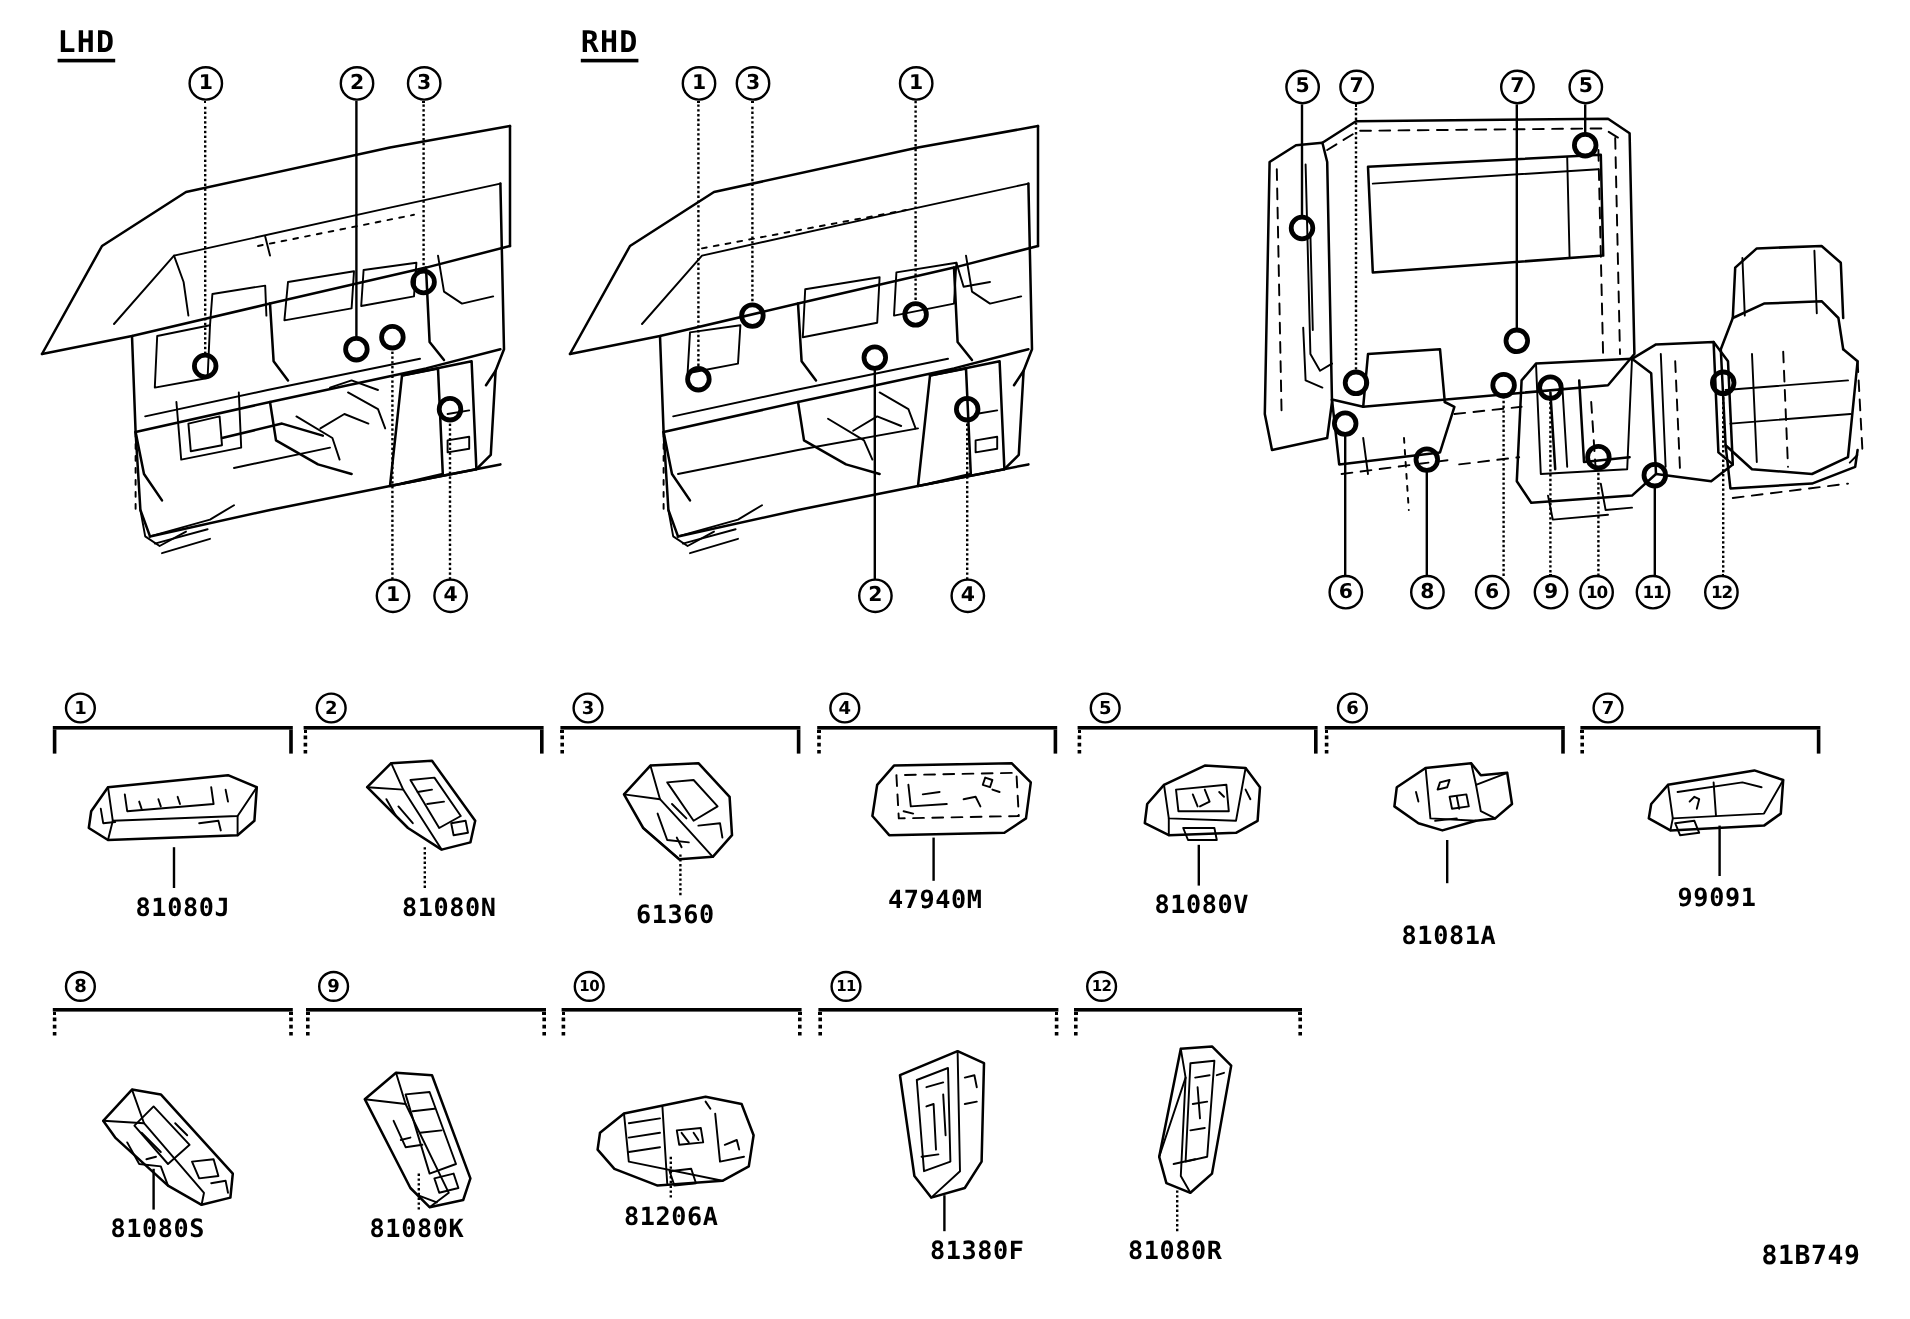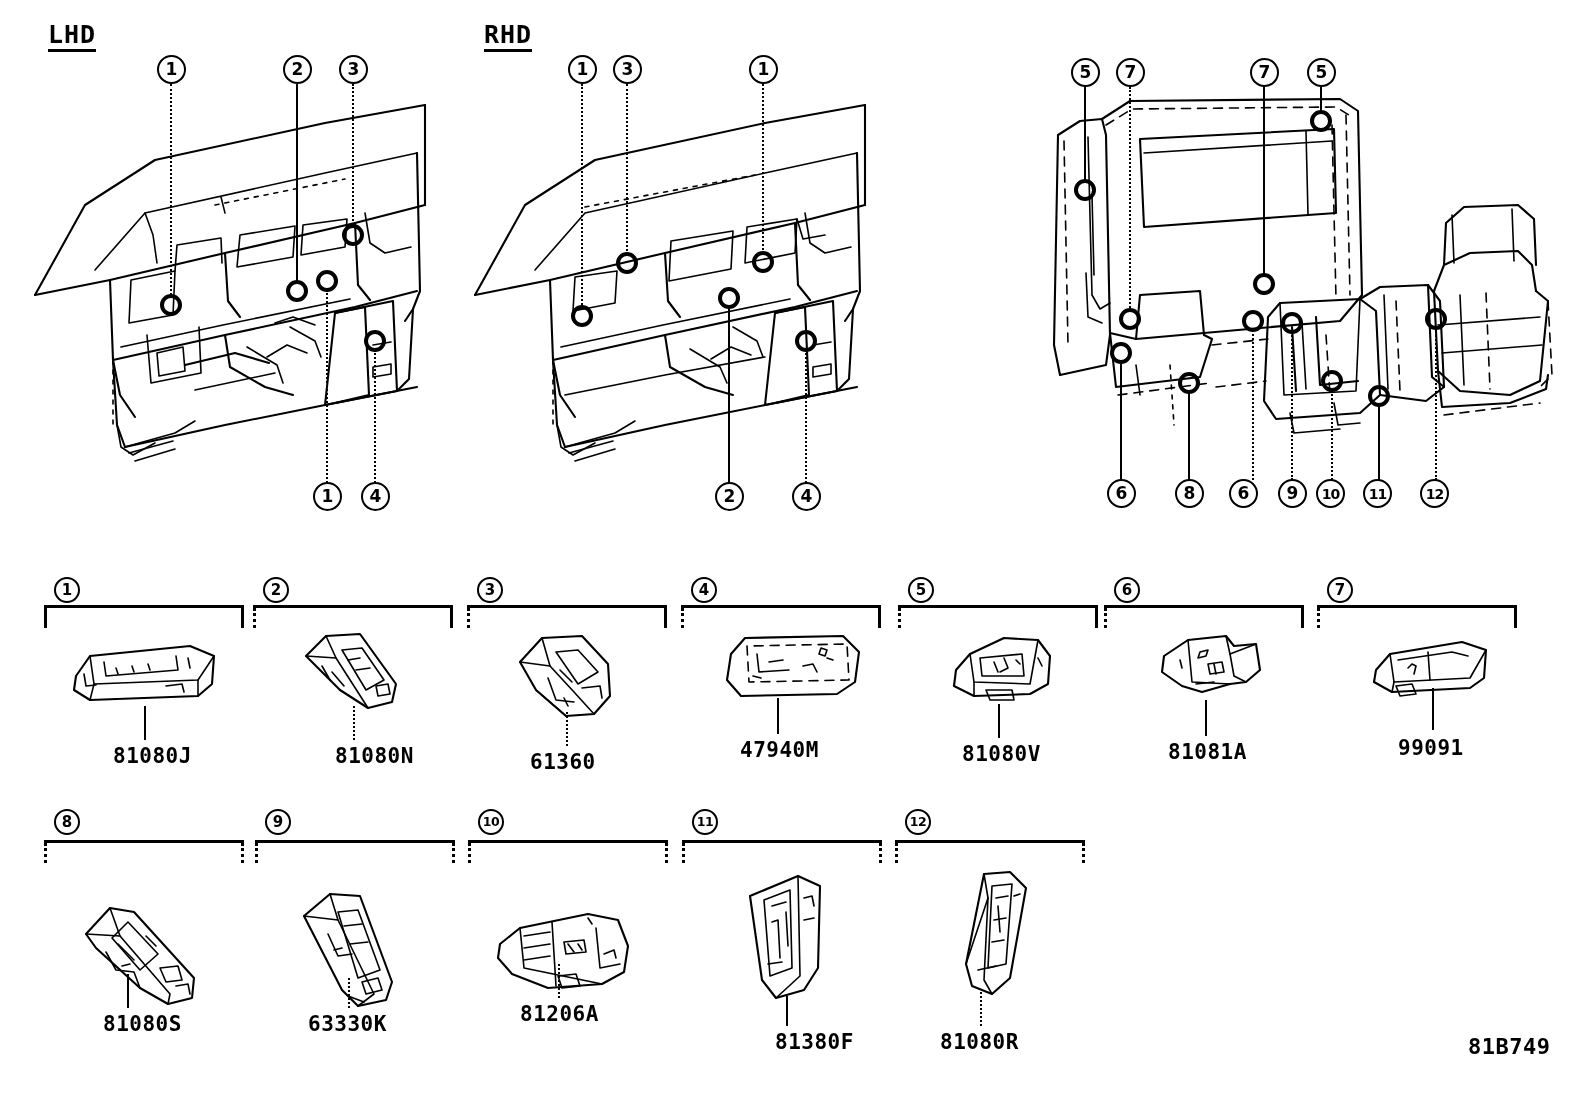--- a/index.html
+++ b/index.html
@@ -416,21 +416,21 @@
       <path class="ln t" d="M28 10 L32 52 L70 54"></path>
       <path class="ln t" d="M66 6 L70 24 L96 14"></path>
       <path class="ln t" d="M70 24 L74 46 L86 52"></path>
       <path class="ln t" d="M40 22 L48 20 L46 26 L38 28 Z"></path>
       <path class="ln t" d="M48 34 L62 32 L64 42 L50 44 Z"></path>
       <path class="ln t" d="M54 34 L56 44"></path>
       <path class="ln t" d="M20 30 L22 38"></path>
       <path class="ln t" d="M36 54 L54 52"></path>
     </svg>
     <div class="abs lead" style="left:1205px;top:700px;height:36px;"></div>
-    <div class="abs code" style="left:1168px;top:740px;text-align:center;">81081A</div>
+    <div class="abs code" style="left:1168px;top:768px;text-align:center;">81081A</div>
 
     <div class="abs lnum" style="left:1327px;top:577px;">7</div>
     <div class="bracket dashL" style="left:1317px;top:605px;width:200px;"></div>
     <svg class="abs" style="left:1372px;top:638px;" width="125" height="68" viewBox="0 0 125 68">
       <path class="ln" d="M4 32 L18 16 L90 4 L114 12 L112 40 L98 50 L20 54 L2 44 Z"></path>
       <path class="ln t" d="M18 16 L22 44 L98 40 L114 12"></path>
       <path class="ln t" d="M22 44 L20 54"></path>
       <path class="ln t" d="M56 14 L58 42"></path>
       <path class="ln t" d="M26 22 L80 14 L96 18"></path>
       <path class="ln t" d="M36 30 L40 26 L44 28 L42 36"></path>
@@ -450,38 +450,38 @@
       <path class="ln t" d="M38 38 L4 36"></path>
       <path class="ln t" d="M30 40 L46 24 L76 56 L58 72 Z"></path>
       <path class="ln t" d="M36 46 L52 62"></path>
       <path class="ln t" d="M24 54 L34 72 L52 74 L58 90"></path>
       <path class="ln t" d="M40 68 L48 66"></path>
       <path class="ln t" d="M78 70 L96 68 L100 82 L84 84 Z"></path>
       <path class="ln t" d="M94 88 L106 86 L108 96"></path>
       <path class="ln t" d="M64 38 L74 48"></path>
     </svg>
     <div class="abs lead" style="left:127px;top:974px;height:34px;"></div>
-    <div class="abs code" style="left:92px;top:1012px;margin-left:11px;">81080S</div>
+    <div class="abs code" style="left:92px;top:1012px;">81080S</div>
 
     <div class="abs lnum" style="left:265px;top:809px;">9</div>
     <div class="bracket dashL dashR" style="left:255px;top:840px;width:200px;"></div>
     <svg class="abs" style="left:298px;top:890px;" width="110" height="120" viewBox="0 0 110 120">
       <path class="ln" d="M6 26 L32 4 L62 6 L94 92 L88 110 L60 116 L44 100 Z"></path>
       <path class="ln t" d="M32 4 L40 30 L76 104 L60 116"></path>
       <path class="ln t" d="M40 30 L6 26"></path>
       <path class="ln t" d="M40 22 L60 20 L82 80 L60 88 Z"></path>
       <path class="ln t" d="M46 36 L64 34"></path>
       <path class="ln t" d="M52 54 L70 52"></path>
       <path class="ln t" d="M30 44 L40 66 L54 64"></path>
       <path class="ln t" d="M36 60 L44 58"></path>
       <path class="ln t" d="M64 92 L80 88 L84 100 L68 104 Z"></path>
       <path class="ln t" d="M50 106 L66 112"></path>
     </svg>
     <div class="abs lead dot" style="left:348px;top:978px;height:30px;"></div>
-    <div class="abs code" style="left:308px;top:1012px;">63330K</div>
+    <div class="abs code" style="left:308px;top:1012px;">81080K</div>
 
     <div class="abs lnum" style="left:478px;top:809px;">
       <span class="lnum sm" style="border:none;width:auto;height:auto;">10</span>
     </div>
     <div class="bracket dashL dashR" style="left:468px;top:840px;width:200px;"></div>
     <svg class="abs" style="left:496px;top:906px;" width="140" height="90" viewBox="0 0 140 90">
       <path class="ln" d="M4 38 L24 22 L92 8 L122 14 L132 40 L128 66 L106 78 L52 82 L16 68 L2 52 Z"></path>
       <path class="ln t" d="M24 22 L28 62 L106 78"></path>
       <path class="ln t" d="M56 16 L60 80"></path>
       <path class="ln t" d="M28 30 L54 26"></path>

